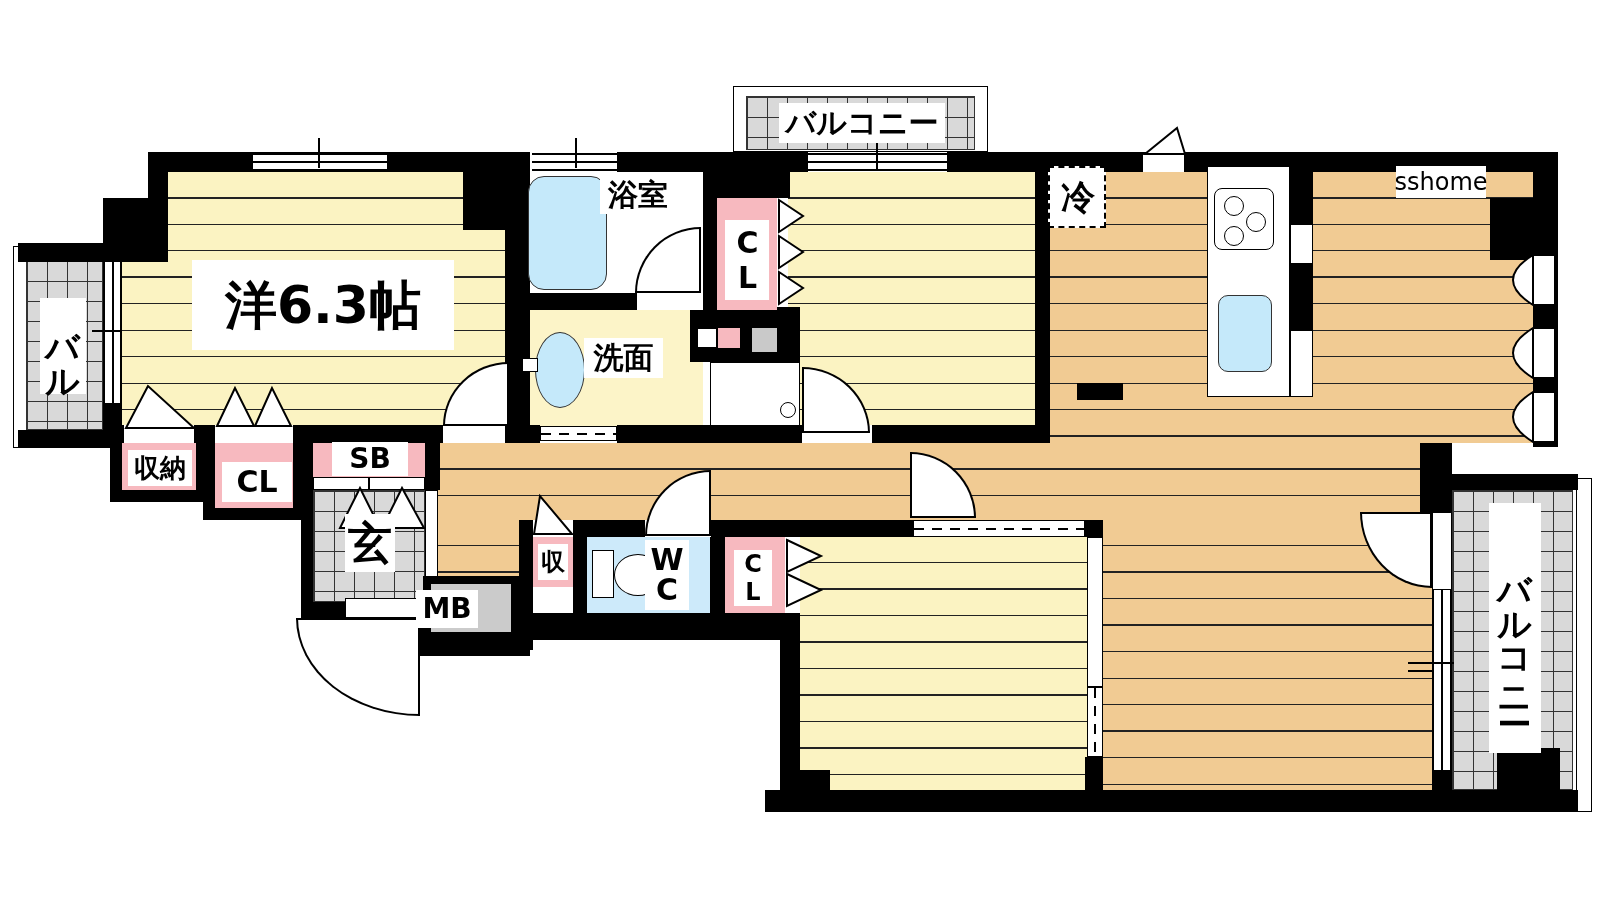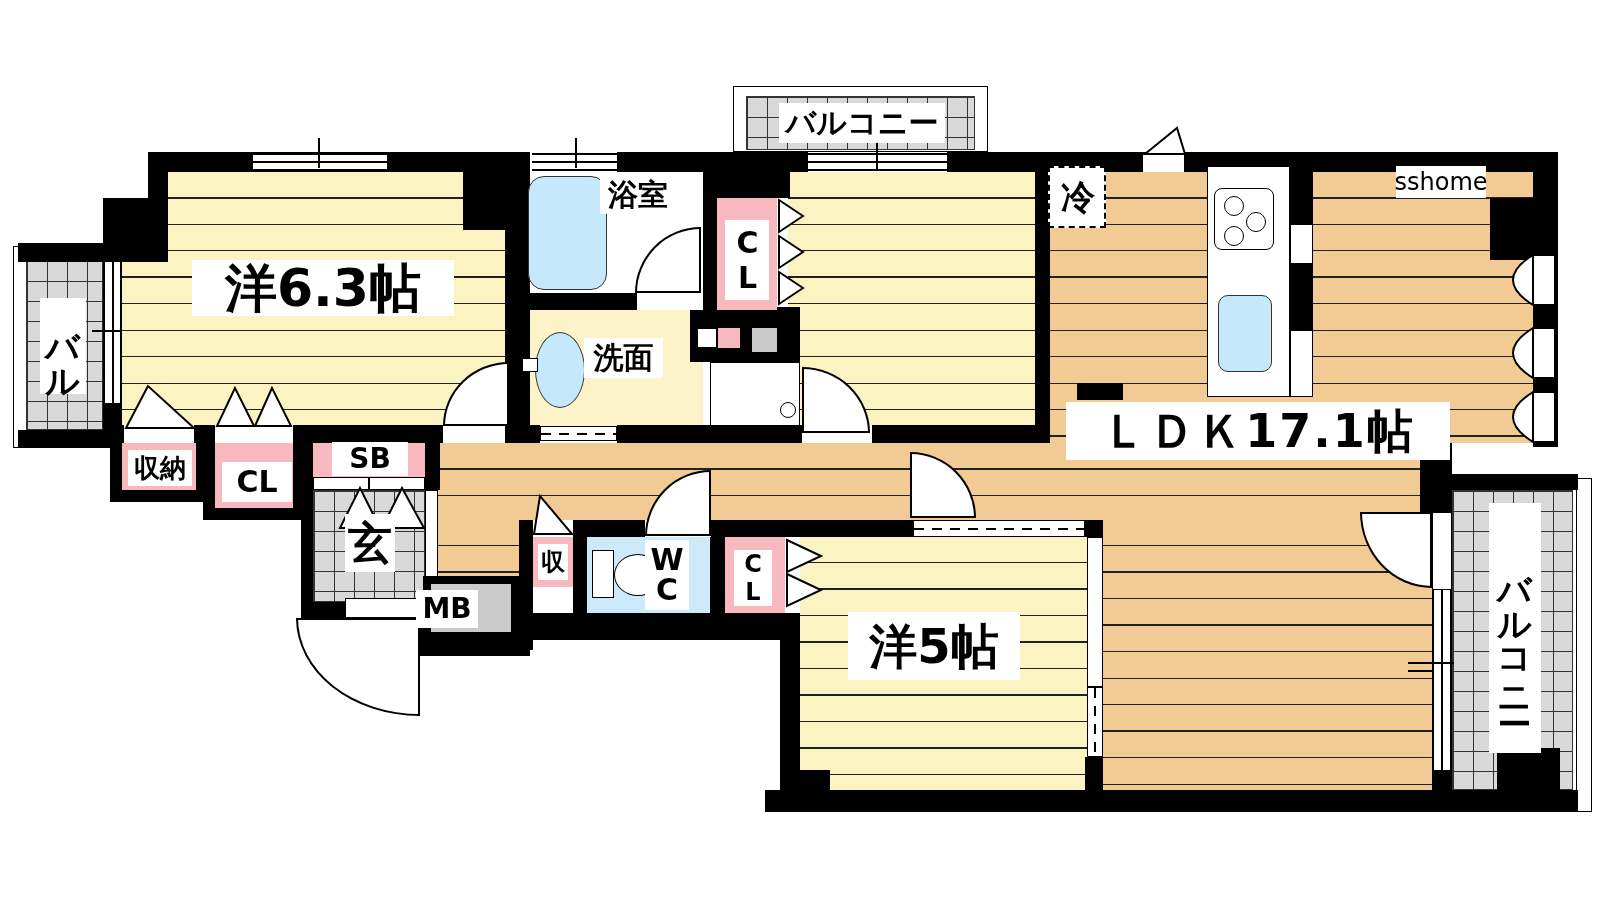--- a/index.html
+++ b/index.html
@@ -210,33 +210,31 @@
       <path d="M42,2 Q2,27 42,52 Z" fill="#fff" stroke="#000" stroke-width="2"></path>
     </svg>
 
   <div class="tick a" style="left:318px;top:138px;width:2px;height:30px"></div>
   <div class="tick a" style="left:575px;top:138px;width:2px;height:30px"></div>
   <div class="tick a" style="left:876px;top:136px;width:2px;height:34px"></div>
   <div class="tick a" style="left:92px;top:330px;width:30px;height:2px"></div>
   <div class="tick a" style="left:1408px;top:662px;width:46px;height:2px"></div>
   <div class="tick a" style="left:1408px;top:670px;width:26px;height:2px"></div>
 
-  <div class="label" style="left:192px;top:260px;width:262px;height:56px;font-size:52px">洋6.3帖</div>
+  <div class="label" style="left:192px;top:260px;width:262px;height:90px;font-size:52px">洋6.3帖</div>
   <div class="label" style="left:600px;top:176px;width:76px;height:38px;font-size:30px">浴室</div>
   <div class="label" style="left:584px;top:338px;width:79px;height:40px;font-size:30px">洗面</div>
   <div class="label" style="left:779px;top:103px;width:166px;height:40px;font-size:30px">バルコニー</div>
   <div class="label vert" style="left:725px;top:220px;width:44px;height:80px;font-size:30px">CL</div>
   <div class="label" style="left:1056px;top:174px;width:44px;height:46px;font-size:34px">冷</div>
-  <div class="label" style="left:1066px;top:402px;width:384px;height:58px;font-size:46px;letter-spacing:2px">ＬＤＫ17.1帖</div>
   <div class="label" style="left:1396px;top:166px;width:90px;height:32px;font-size:24px;font-weight:normal">sshome</div>
   <div class="label vert" style="left:40px;top:298px;width:46px;height:96px;font-size:34px">バル</div>
   <div class="label" style="left:128px;top:450px;width:64px;height:36px;font-size:26px">収納</div>
   <div class="label" style="left:222px;top:462px;width:70px;height:40px;font-size:30px">CL</div>
   <div class="label" style="left:332px;top:442px;width:76px;height:34px;font-size:28px">SB</div>
   <div class="label" style="left:345px;top:514px;width:50px;height:58px;font-size:44px">玄</div>
   <div class="label" style="left:416px;top:590px;width:62px;height:38px;font-size:28px">MB</div>
   <div class="label" style="left:538px;top:544px;width:30px;height:36px;font-size:24px">収</div>
   <div class="label" style="left:645px;top:540px;width:44px;height:70px;font-size:30px;word-break:break-all;white-space:normal;text-align:center">WC</div>
   <div class="label vert" style="left:734px;top:550px;width:38px;height:56px;font-size:24px">CL</div>
-  <div class="label" style="left:848px;top:612px;width:172px;height:68px;font-size:48px">洋5帖</div>
   <div class="label vert" style="left:1489px;top:503px;width:52px;height:250px;font-size:34px">バルコニー</div>
 
 </div>
 
 </body></html>

